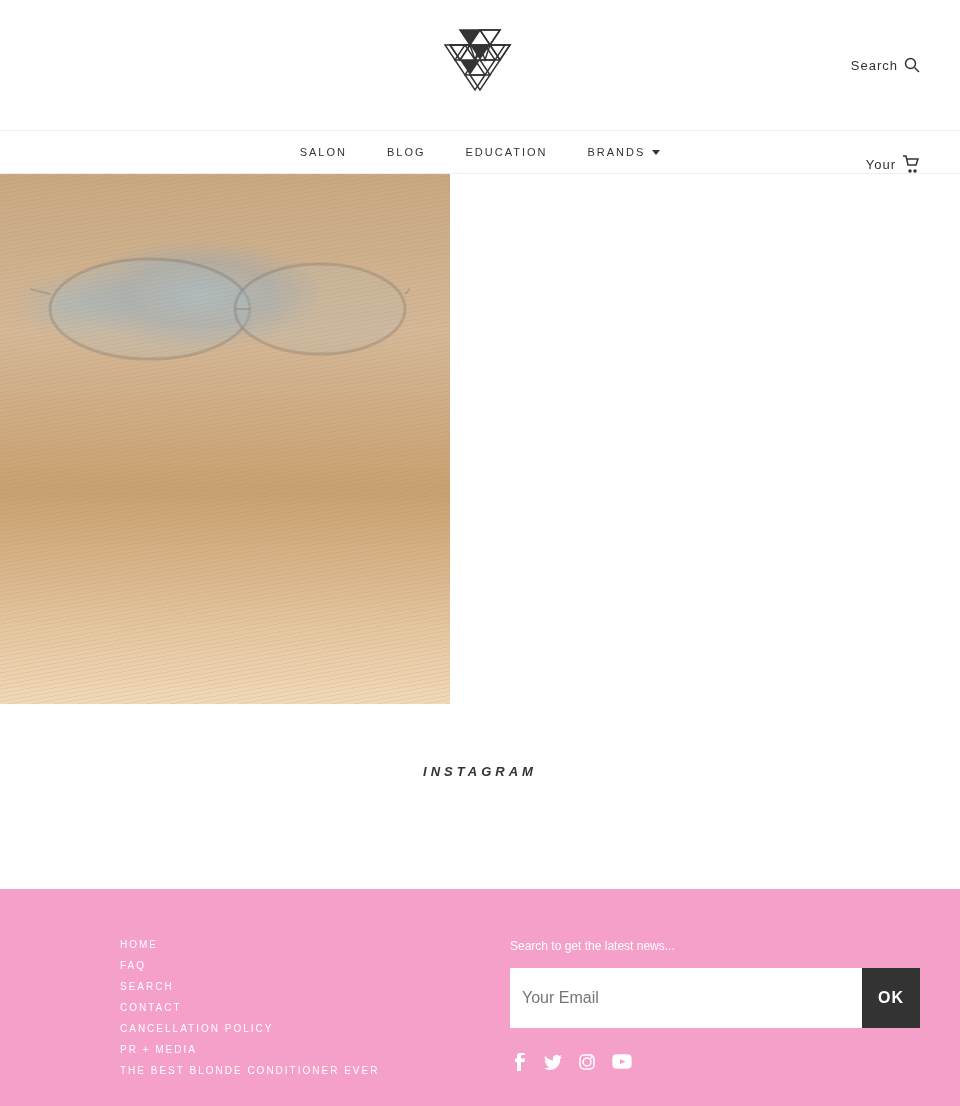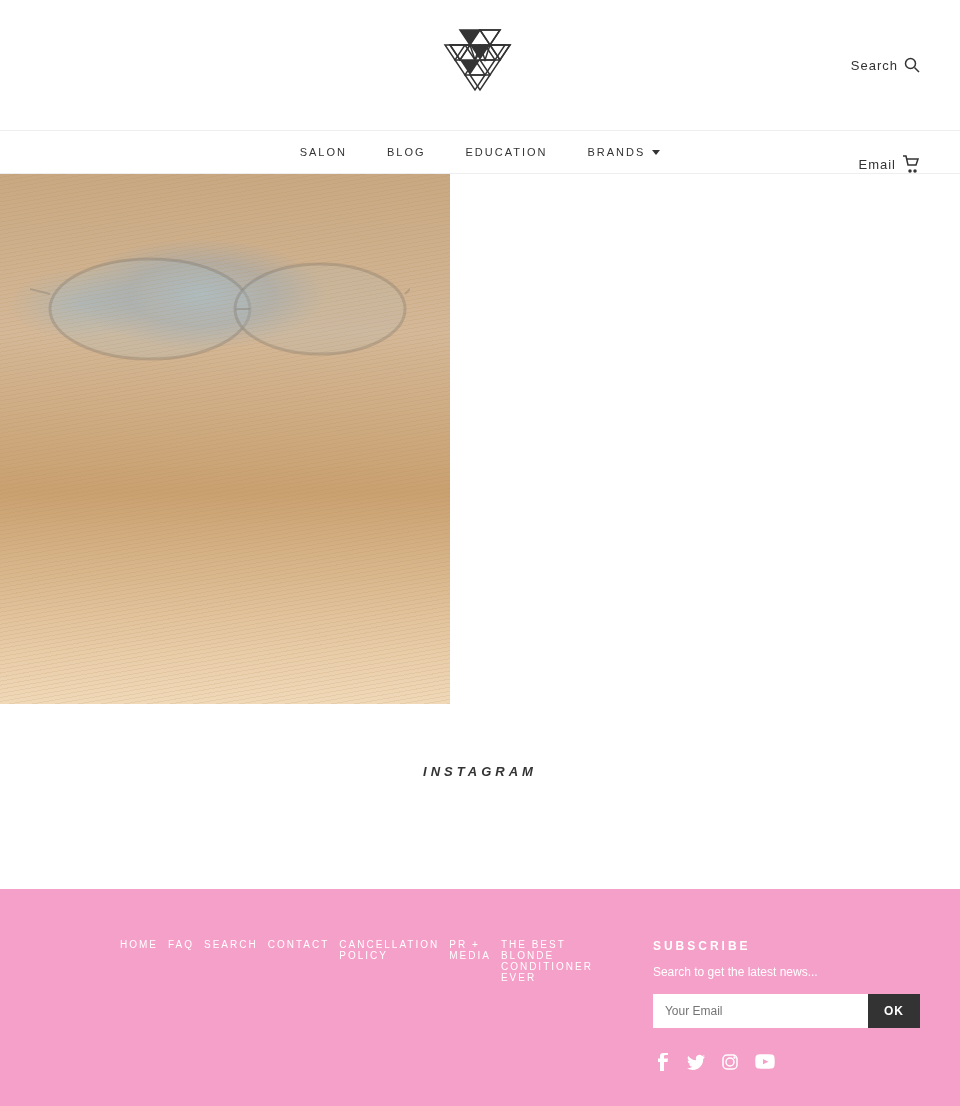--- a/index.html
+++ b/index.html
@@ -140,21 +140,21 @@
       background: #f5a0c8;
       padding: 50px 40px 40px;
       display: flex;
       gap: 60px;
     }
     .footer-left {
       flex: 1;
     }
     .footer-nav {
       display: flex;
-      flex-direction: row;
+      flex-direction: column;
       gap: 10px;
       margin-bottom: 30px;
       margin-left: 80px;
     }
     .footer-nav-link {
       font-size: 10px;
       letter-spacing: 2px;
       text-transform: uppercase;
       color: #fff;
       text-decoration: none;
@@ -176,32 +176,32 @@
       color: #fff;
       margin-bottom: 15px;
     }
     .subscribe-form {
       display: flex;
       gap: 0;
       margin-bottom: 25px;
     }
     .email-input {
       flex: 1;
-      padding: 10px 12px;
-      font-size: 12px;
+      padding: 21px 12px;
+      font-size: 16px;
       border: none;
       outline: none;
       color: #999;
       background: #fff;
     }
     .ok-button {
       padding: 10px 16px;
       background: #333;
       color: #fff;
-      font-size: 12px;
+      font-size: 16px;
       letter-spacing: 1px;
       border: none;
       cursor: pointer;
       font-weight: bold;
     }
     .social-icons {
       display: flex;
       gap: 16px;
       align-items: center;
     }
@@ -277,21 +277,21 @@
     <a class="nav-link">SALON</a>
     <a class="nav-link">BLOG</a>
     <a class="nav-link">EDUCATION</a>
     <a class="nav-link">
       <span>BRANDS</span>
       <span class="chevron-down"></span>
     </a>
   </div>
 
   <div class="cart-area">
-    <span>Email</span>
+    <span>Your</span>
     <svg class="cart-icon-svg" viewBox="0 0 18 18" fill="none" stroke="#333" stroke-width="1.5">
       <path d="M1 1h3l2 9h8l2-6H5"></path>
       <circle cx="8" cy="16" r="1" fill="#333"></circle>
       <circle cx="13" cy="16" r="1" fill="#333"></circle>
     </svg>
   </div>
 </nav>
 
 <section class="hero">
   <div class="hero-image-placeholder">
@@ -320,21 +320,20 @@
         <a class="footer-nav-link">FAQ</a>
         <a class="footer-nav-link">SEARCH</a>
         <a class="footer-nav-link">CONTACT</a>
         <a class="footer-nav-link">CANCELLATION POLICY</a>
         <a class="footer-nav-link">PR + MEDIA</a>
         <a class="footer-nav-link">THE BEST BLONDE CONDITIONER EVER</a>
       </nav>
     </div>
 
     <div class="footer-right">
-      <div class="subscribe-title">SUBSCRIBE</div>
       <div class="subscribe-text">Search to get the latest news...</div>
       <div class="subscribe-form">
         <input class="email-input" type="email" placeholder="Your Email" style="">
         <button class="ok-button">OK</button>
       </div>
       <div class="social-icons">
         <a class="social-icon" title="Facebook">
           <svg width="18" height="18" viewBox="0 0 18 18" fill="white">
               <path d="M15 2H12.5C11.4 2 11 2.7 11 3.5V5.5H15L14.5 9H11V18H7V9H5V5.5H7V3C7 1.1 8.1 0 10.3 0H15V2Z"></path>
             </svg>

